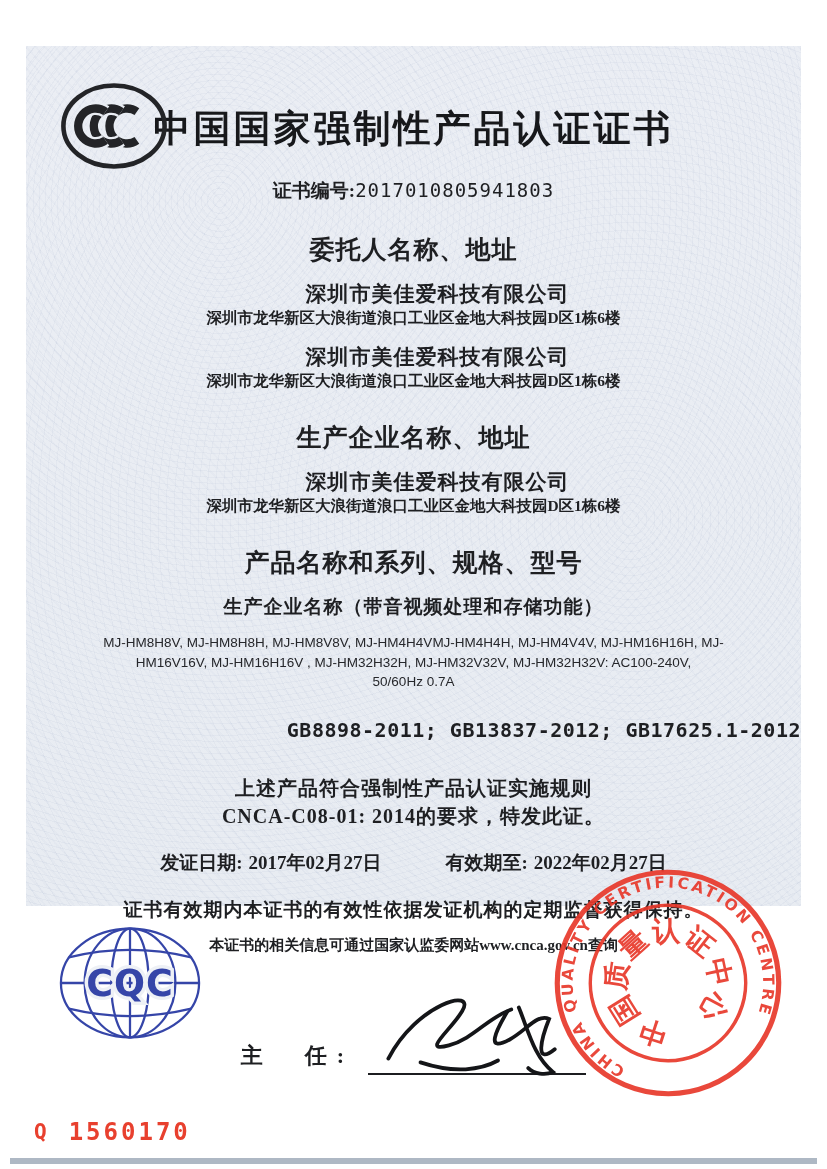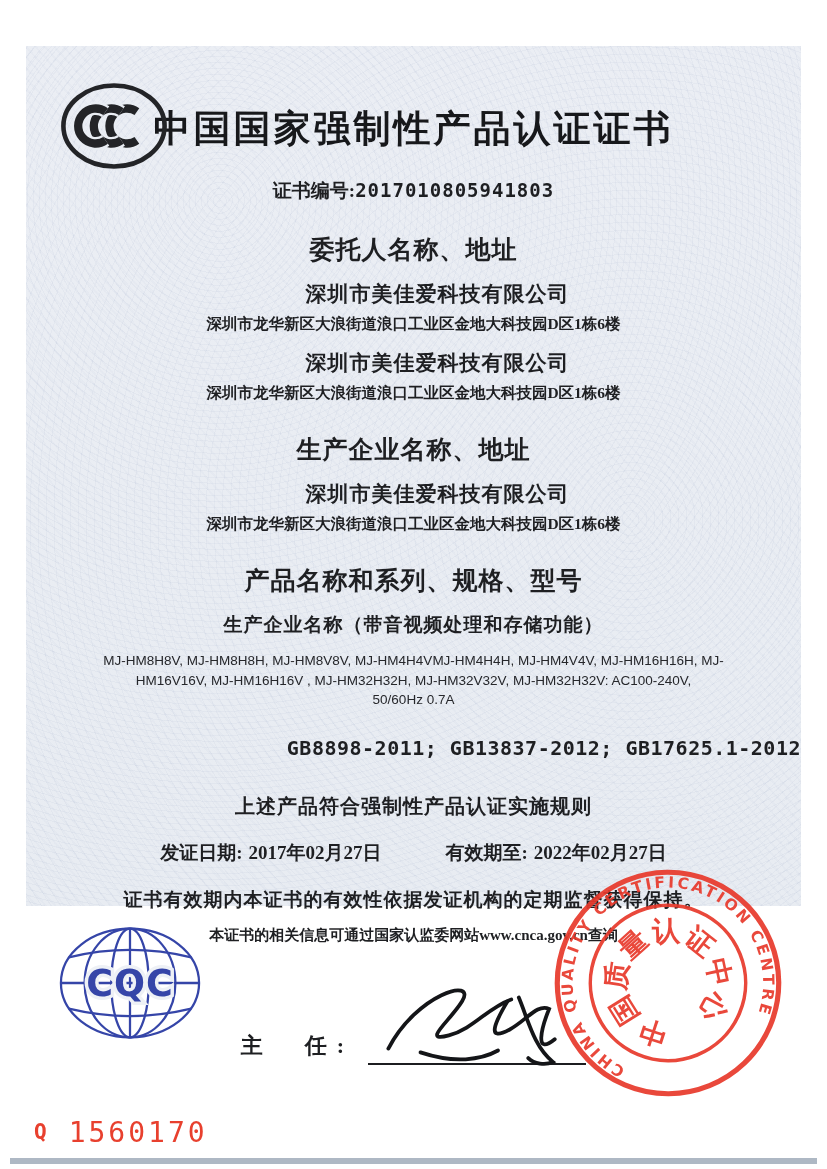--- a/index.html
+++ b/index.html
@@ -23,25 +23,25 @@
     text-align:center;
   }
 
   .ccc-logo { position:absolute; left:32px; top:34px; width:112px; height:92px; }
 
   .cert-title {
     padding-top:58px; font-size:37px; font-weight:700; letter-spacing:3px;
     color:#17181b;
   }
   .cert-no-row { margin-top:24px; font-size:19px; font-weight:700; }
-  .cert-no-val { font-family:"DejaVu Sans Mono","Liberation Mono",monospace; font-weight:700; letter-spacing:1px; }
+  .cert-no-val { font-family:"DejaVu Sans Mono","Liberation Mono",monospace; font-weight:400; letter-spacing:1px; }
 
   .sec-label { margin-top:29px; font-size:25px; font-weight:700; letter-spacing:1px; }
   .company   { margin-top:14px; font-size:21px; font-weight:600; letter-spacing:1px;margin-left:48px; }
-  .addr      { margin-top:6px;  font-size:15.5px; font-weight:600; }
+  .addr      {  font-size:15.5px; font-weight:600; }
 
   .prod-name { margin-top:15px; font-size:19px; font-weight:600; letter-spacing:1px; }
   .models { margin-top:13px; font-family:Liberation Sans, sans-serif;
             font-size:13.5px; font-weight:500; line-height:1.45; color:#26272b; }
 
   .std-val { margin-top:26px; font-family:"DejaVu Sans Mono","Liberation Mono",monospace;
              font-size:20px; font-weight:600; letter-spacing:.5px;text-align:right; }
 
   .stmt { margin-top:32px; font-size:20px; font-weight:600; line-height:1.4; letter-spacing:1px; }
 
@@ -62,21 +62,21 @@
 
   .stamp-wrap { position:absolute; right:14px; top:818px; width:238px; height:238px;
                 transform:rotate(-22deg); opacity:.92; }
 
   
   .serial-strip { position:absolute; left:0; right:0; top:1106px; height:52px; background:#fff;
                   display:flex; align-items:center; padding-left:34px; }
   .serial-prefix { color:#e8402e; font-family:"DejaVu Sans Mono","Liberation Mono",monospace;
                    font-size:21px; font-weight:600; margin-right:22px; }
   .serial-number { color:#e8402e; font-family:"DejaVu Sans Mono","Liberation Mono",monospace;
-                   font-size:28px; font-weight:400; letter-spacing:3px; }
+                   font-size:24px; font-weight:700; letter-spacing:3px; }
   .bottom-edge { position:absolute; left:10px; right:10px; top:1158px; height:6px; background:#aeb8c4; }
 </style>
 </head>
 <body>
 
 <div class="page">
   <div class="cert-area">
 
     <svg class="ccc-logo" viewBox="0 0 120 100">
       <ellipse cx="60" cy="50" rx="55" ry="44" fill="none" stroke="#232427" stroke-width="5"></ellipse>
@@ -112,20 +112,21 @@
     <div class="models">
       <div>MJ-HM8H8V, MJ-HM8H8H, MJ-HM8V8V, MJ-HM4H4VMJ-HM4H4H, MJ-HM4V4V, MJ-HM16H16H, MJ-</div>
       <div>HM16V16V, MJ-HM16H16V , MJ-HM32H32H, MJ-HM32V32V, MJ-HM32H32V: AC100-240V,</div>
       <div>50/60Hz 0.7A</div>
     </div>
 
     <div class="std-val">GB8898-2011; GB13837-2012; GB17625.1-2012</div>
 
     <div class="stmt">
       <div>上述产品符合强制性产品认证实施规则</div>
+      <div>CNCA-C08-01: 2014的要求，特发此证。</div>
     </div>
 
     <div class="dates-row">
       <span>
         <span>发证日期:</span><span class="val">2017年02月27日</span>
       </span>
       <span>
         <span>有效期至:</span><span class="val">2022年02月27日</span>
       </span>
     </div>

